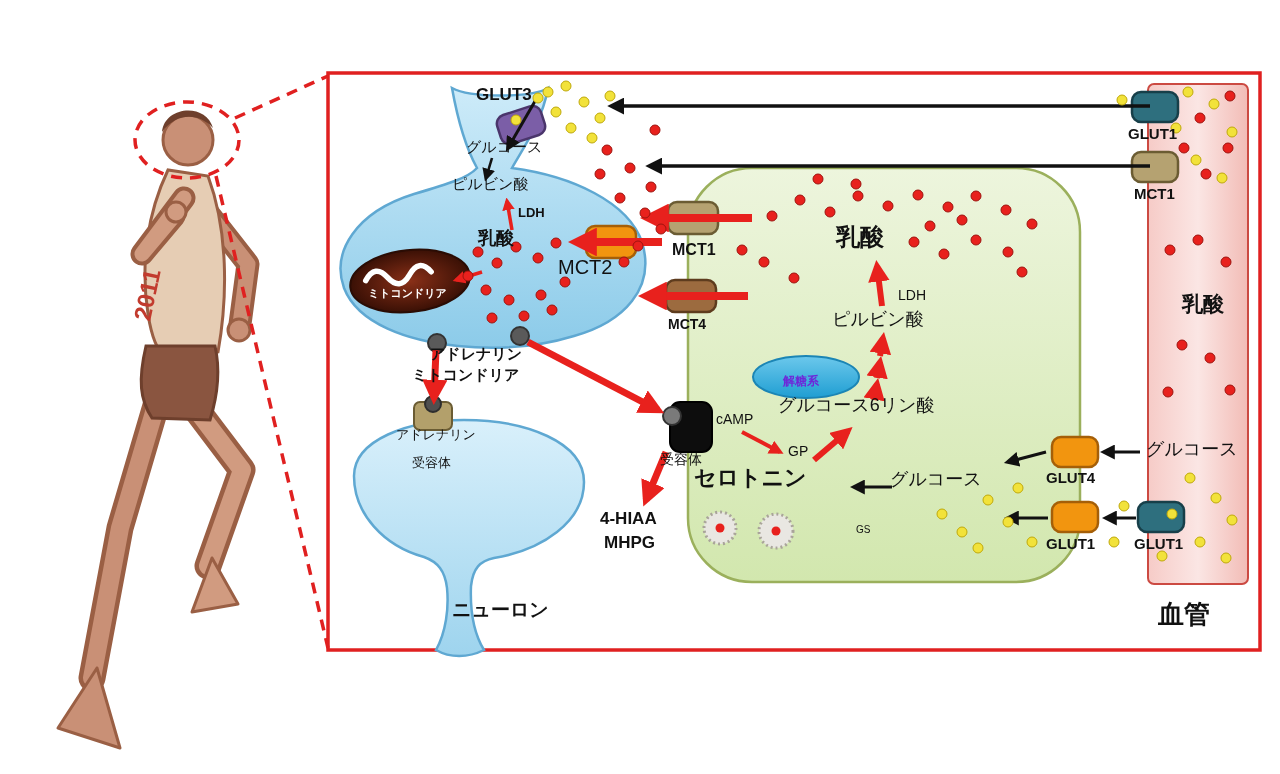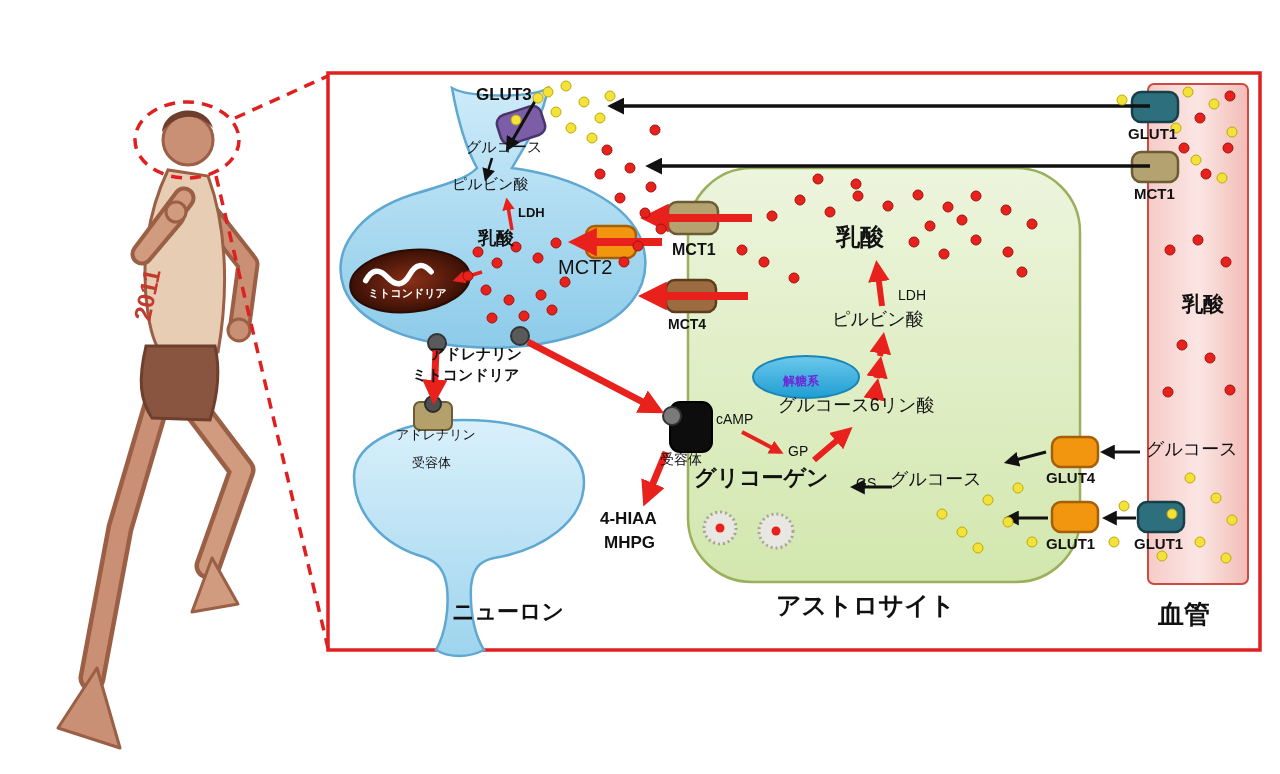--- a/index.html
+++ b/index.html
@@ -264,31 +264,30 @@
 <div class="lbl" style="left:412px;top:456px;font-size:13px">受容体</div>
 <div class="lbl b" style="left:600px;top:510px;font-size:17px">4-HIAA</div>
 <div class="lbl b" style="left:604px;top:534px;font-size:17px">MHPG</div>
 
 <div class="lbl b" style="left:836px;top:224px;font-size:24px">乳酸</div>
 <div class="lbl" style="left:898px;top:288px;font-size:14px">LDH</div>
 <div class="lbl" style="left:832px;top:310px;font-size:18px">ピルビン酸</div>
 <div class="lbl b" style="left:783px;top:375px;font-size:12px;color:#6d28d9">解糖系</div>
 <div class="lbl" style="left:778px;top:396px;font-size:18px">グルコース6リン酸</div>
 <div class="lbl" style="left:788px;top:444px;font-size:14px">GP</div>
-<div class="lbl b" style="left:694px;top:466px;font-size:22px">グリコーゲン</div>
-<div class="lbl" style="left:856px;top:476px;font-size:14px">GS</div>
+<div class="lbl b" style="left:694px;top:466px;font-size:22px">セロトニン</div>
+<div class="lbl" style="left:856px;top:524px;font-size:10px">GS</div>
 <div class="lbl" style="left:890px;top:470px;font-size:18px">グルコース</div>
 <div class="lbl" style="left:716px;top:412px;font-size:14px">cAMP</div>
 <div class="lbl" style="left:660px;top:452px;font-size:14px">受容体</div>
 <div class="lbl b" style="left:1046px;top:470px;font-size:15px">GLUT4</div>
 <div class="lbl b" style="left:1046px;top:536px;font-size:15px">GLUT1</div>
 
 <div class="lbl b" style="left:1128px;top:126px;font-size:15px">GLUT1</div>
 <div class="lbl b" style="left:1134px;top:186px;font-size:15px">MCT1</div>
 <div class="lbl b" style="left:1182px;top:292px;font-size:21px">乳酸</div>
 <div class="lbl" style="left:1146px;top:440px;font-size:18px">グルコース</div>
 <div class="lbl b" style="left:1134px;top:536px;font-size:15px">GLUT1</div>
 
-<div class="lbl b" style="left:452px;top:600px;font-size:22px">ニューロン</div>
-<div class="lbl b" style="left:776px;top:592px;font-size:25px">アストロサイト</div>
+<div class="lbl b" style="left:452px;top:600px;font-size:19px">ニューロン</div>
 <div class="lbl b" style="left:1158px;top:600px;font-size:26px">血管</div>
 
 </div>
 
 </body></html>

